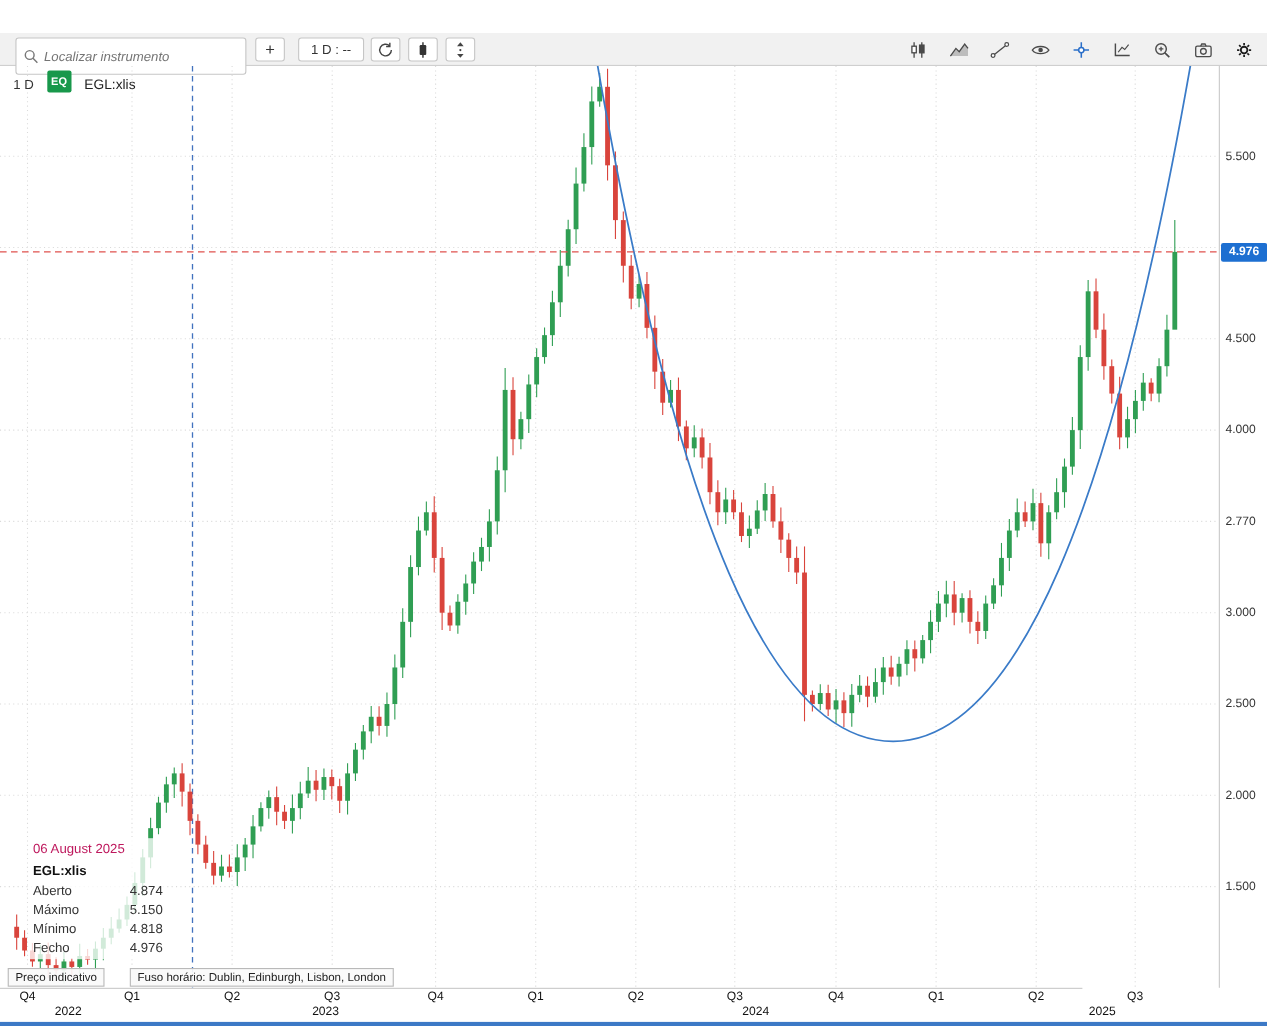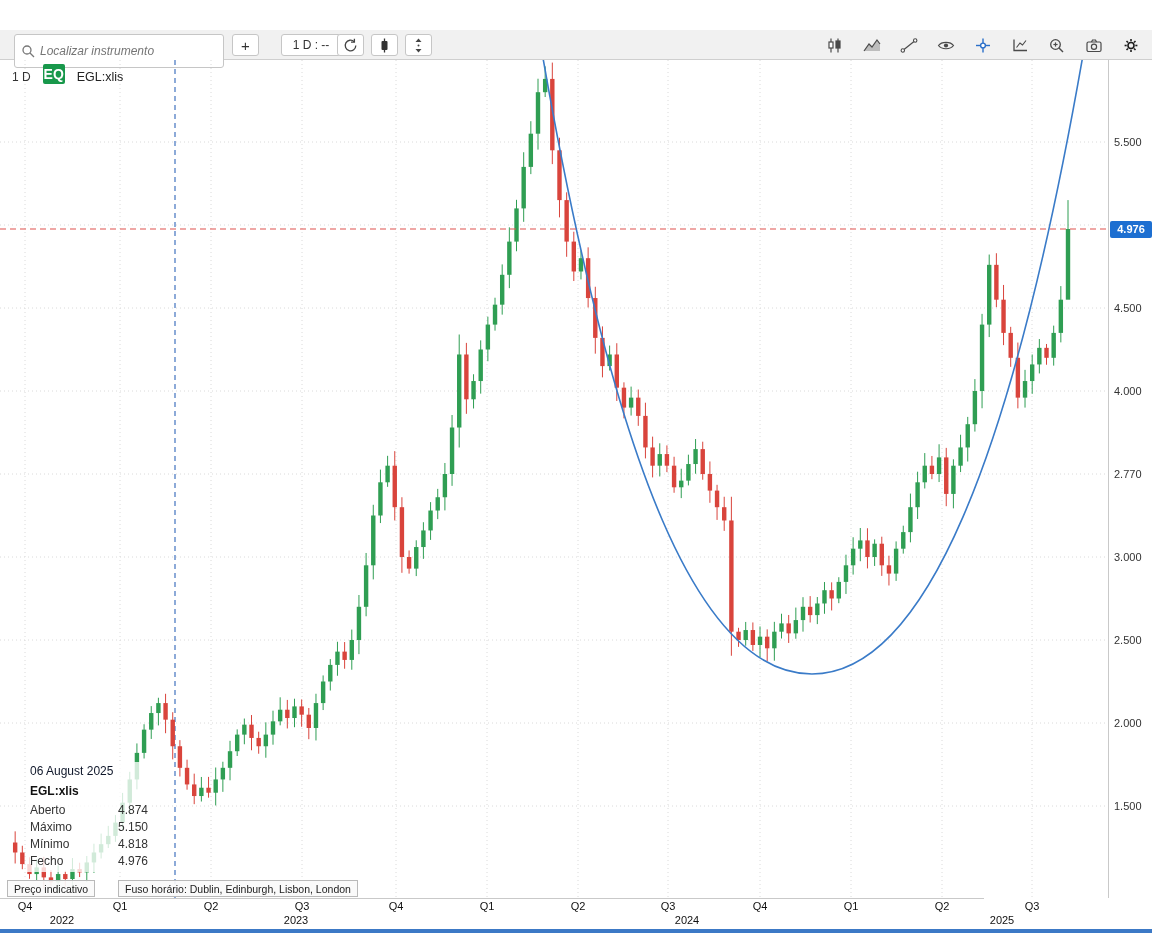--- a/index.html
+++ b/index.html
@@ -11,24 +11,24 @@
 .hamburger{margin-left:7px;margin-bottom:7px;cursor:pointer;line-height:0}
 
 .toolbar{position:absolute;top:30px;left:0;right:0;height:30px;background:#f1f1f1;border-bottom:1px solid #cfcfcf}
 .searchbox{position:absolute;left:14px;top:4px;width:210px;height:22px;background:#fff;border:1px solid #c6c6c6;border-radius:3px;display:flex;align-items:center;padding:16px 6px;gap:5px;cursor:text}
 .searchbox input{border:none;outline:none;flex:1;font-size:12px;font-style:italic;color:#666;font-family:inherit;background:transparent}
 .tbtn{position:absolute;top:4px;height:22px;background:#fff;border:1px solid #c6c6c6;border-radius:3px;font-size:12px;color:#333;display:flex;align-items:center;justify-content:center;cursor:pointer}
 .rtool{position:absolute;top:5px;width:26px;height:20px;display:flex;align-items:center;justify-content:center;background:transparent;border:none;cursor:pointer}
 
 .chart-svg{position:absolute;left:0;top:60px}
 .legend{position:absolute;left:12px;top:64px;display:flex;align-items:flex-end;gap:12px;font-size:12px;color:#333}
-.eq-badge{width:22px;height:20px;background:#18984b;color:#fff;font-size:14px;font-weight:bold;display:flex;align-items:center;justify-content:center;border-radius:2px}
+.eq-badge{width:22px;height:20px;background:#18984b;color:#fff;font-size:10px;font-weight:bold;display:flex;align-items:center;justify-content:center;border-radius:2px}
 .legend .symbol{font-size:12.5px;color:#222}
 .tooltip{position:absolute;left:26px;top:762px;width:126px;background:rgba(255,255,255,.78);font-size:12px;color:#333;padding:2px 4px}
-.tt-date{color:#0f172a;margin-bottom:6px}
+.tt-date{color:#be185d;margin-bottom:6px}
 .tt-sym{font-weight:bold;color:#111;margin-bottom:4px}
 .tt-row{display:flex;justify-content:space-between;line-height:17px}
 .status{position:absolute;top:880px;height:17px;font-size:10.5px;color:#222;background:rgba(250,250,250,.92);border:1px solid #b9b9b9;display:flex;align-items:center;padding:0 6px;white-space:nowrap}
 #status-price{left:7px}
 #status-tz{left:118px}
 
 .yaxis{position:absolute;left:1108px;top:60px;width:44px;height:838px;background:#fff;border-left:1px solid #c9c9c9}
 .ylab{position:absolute;left:5px;font-size:11px;color:#333}
 .pbadge{position:absolute;left:1px;width:42px;height:17px;background:#1d6fd1;color:#fff;font-size:11px;font-weight:bold;display:flex;align-items:center;justify-content:center;border-radius:2px}
 .xaxis{position:absolute;left:0;top:898px;width:984px;height:31px;background:#fff;border-top:1px solid #c9c9c9}
@@ -45,21 +45,21 @@
 
   <div class="toolbar">
     <div class="searchbox">
       <svg class="icon" width="14" height="14" viewBox="0 0 14 14">
           <circle cx="6" cy="6" r="4" fill="none" stroke="#777" stroke-width="1.3"></circle>
           <line x1="9" y1="9" x2="13" y2="13" stroke="#777" stroke-width="1.3"></line>
         </svg>
       <input type="text" placeholder="Localizar instrumento" style="">
     </div>
     <button class="tbtn" style="left:232px;width:27px;font-size:15px">+</button>
-    <button class="tbtn" style="left:281px;width:60px">1 D : --</button>
+    <button class="tbtn" style="left:271px;width:60px">1 D : --</button>
     <button class="tbtn" style="left:337px;width:27px">
       <svg class="icon" width="15" height="15" viewBox="0 0 15 15">
           <path d="M12.8 7.5 A5.3 5.3 0 1 1 11.2 3.7" fill="none" stroke="#444" stroke-width="1.3"></path>
           <polyline points="11.4,0.8 11.4,4.2 8.0,4.2" fill="none" stroke="#444" stroke-width="1.3"></polyline>
         </svg>
     </button>
     <button class="tbtn" style="left:371px;width:27px">
       <svg class="icon" width="15" height="15" viewBox="0 0 15 15">
           <line x1="7.5" y1="0.5" x2="7.5" y2="3" stroke="#333" stroke-width="1.3"></line>
           <rect x="4.5" y="3" width="6" height="9" rx="1" fill="#333"></rect>

